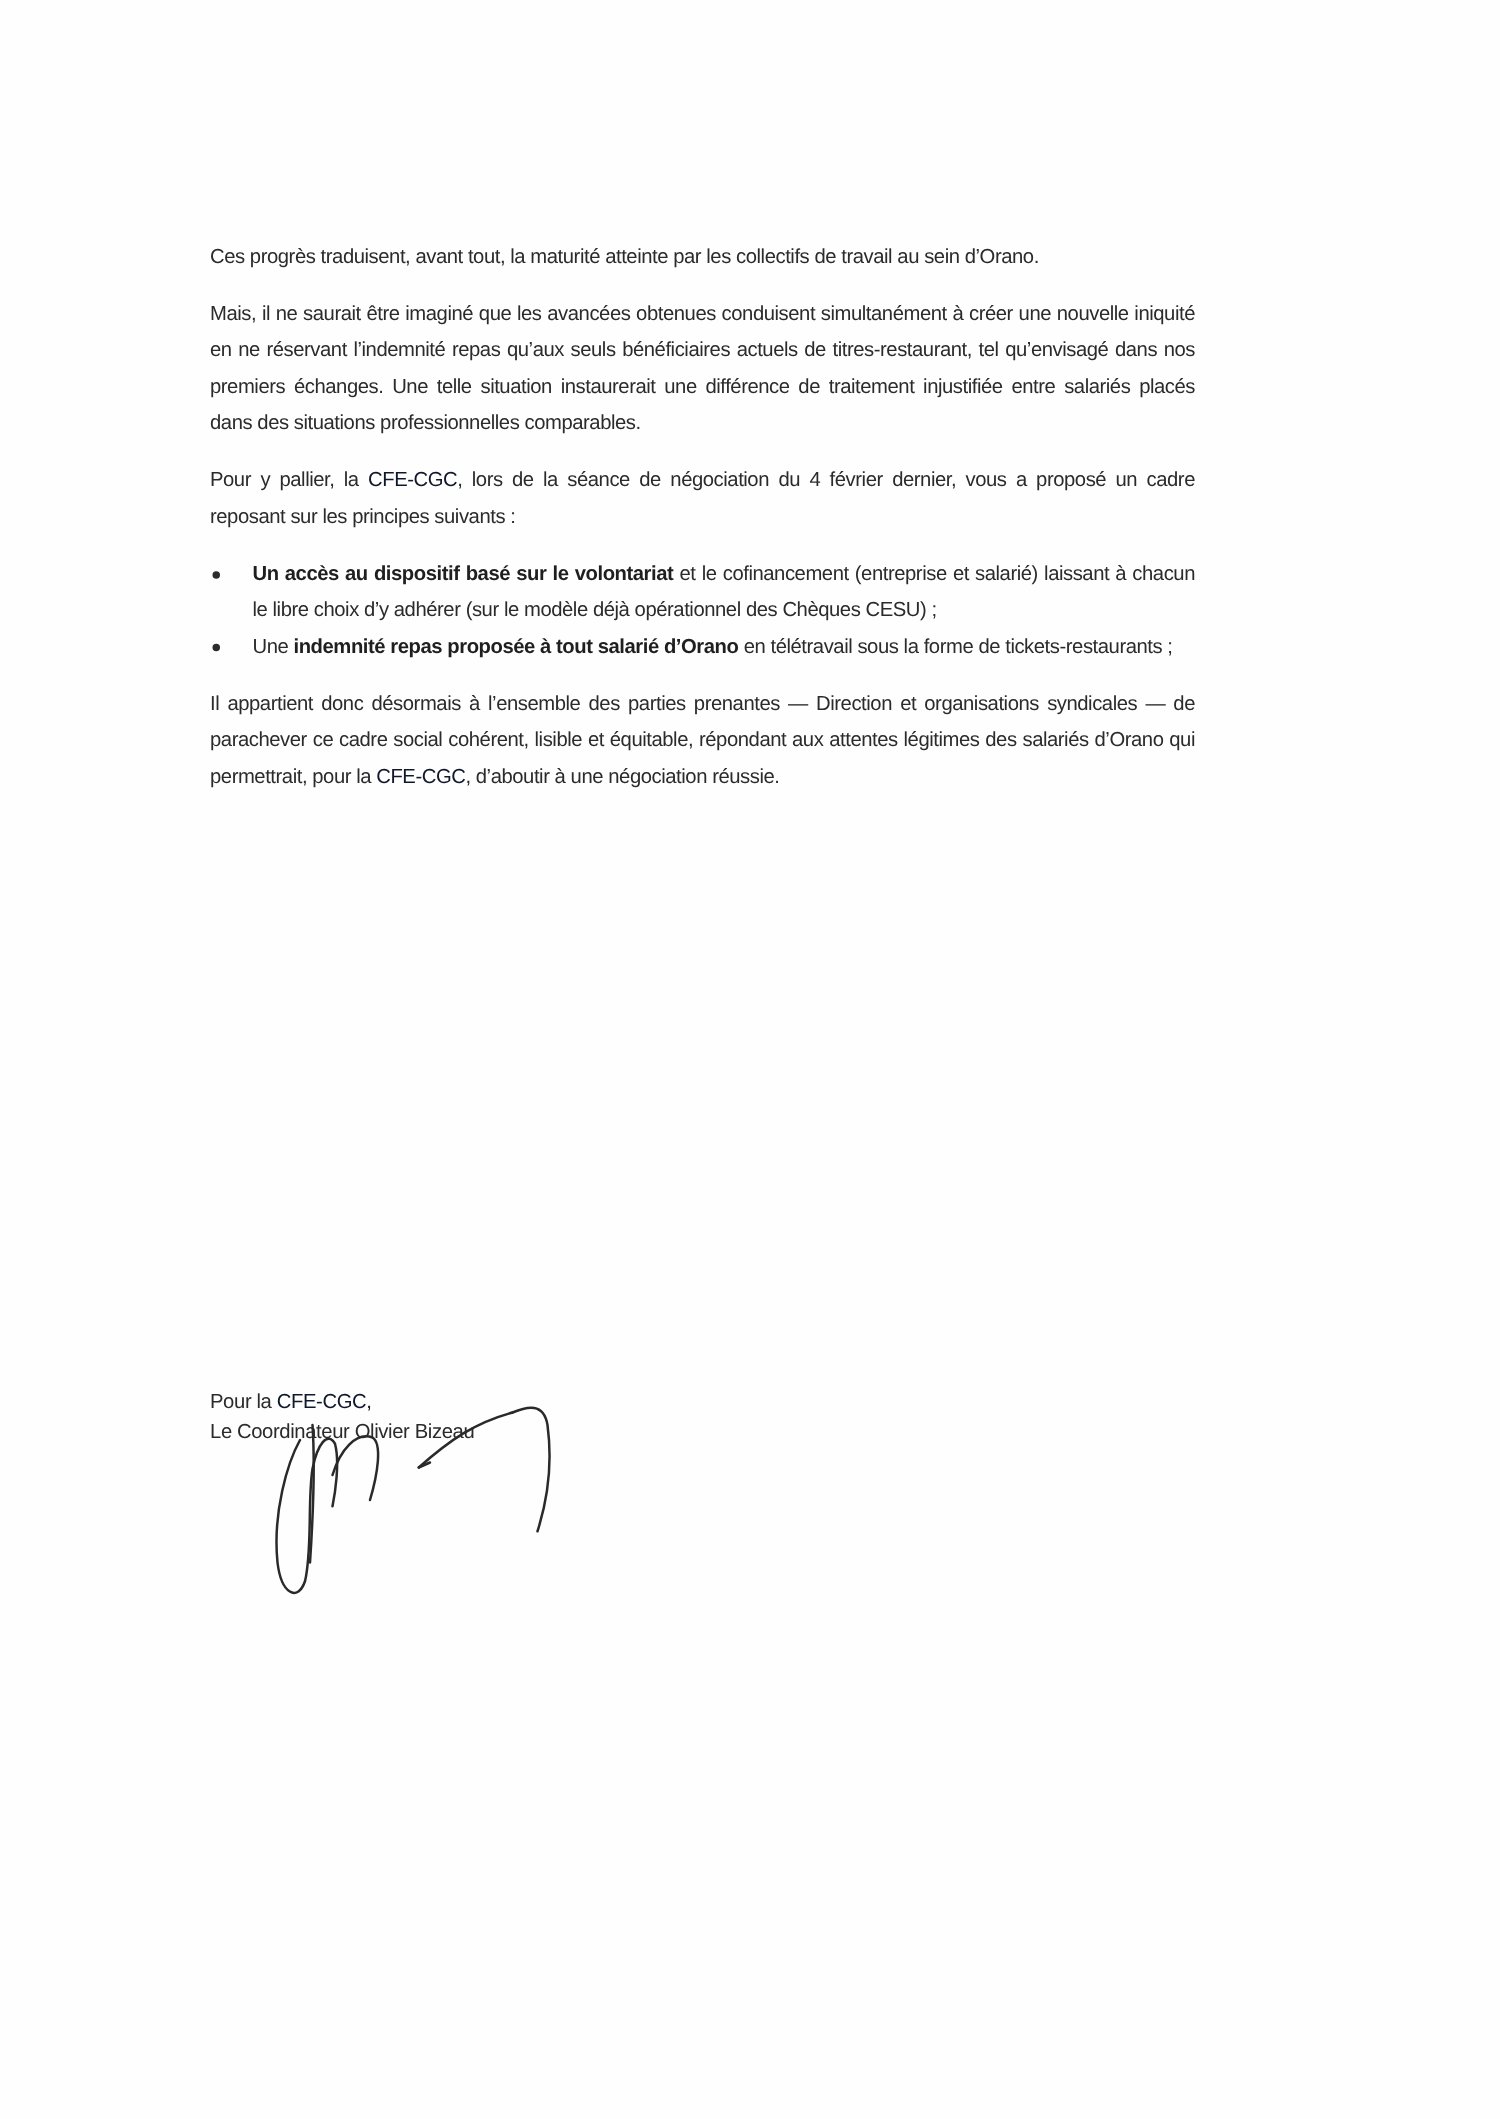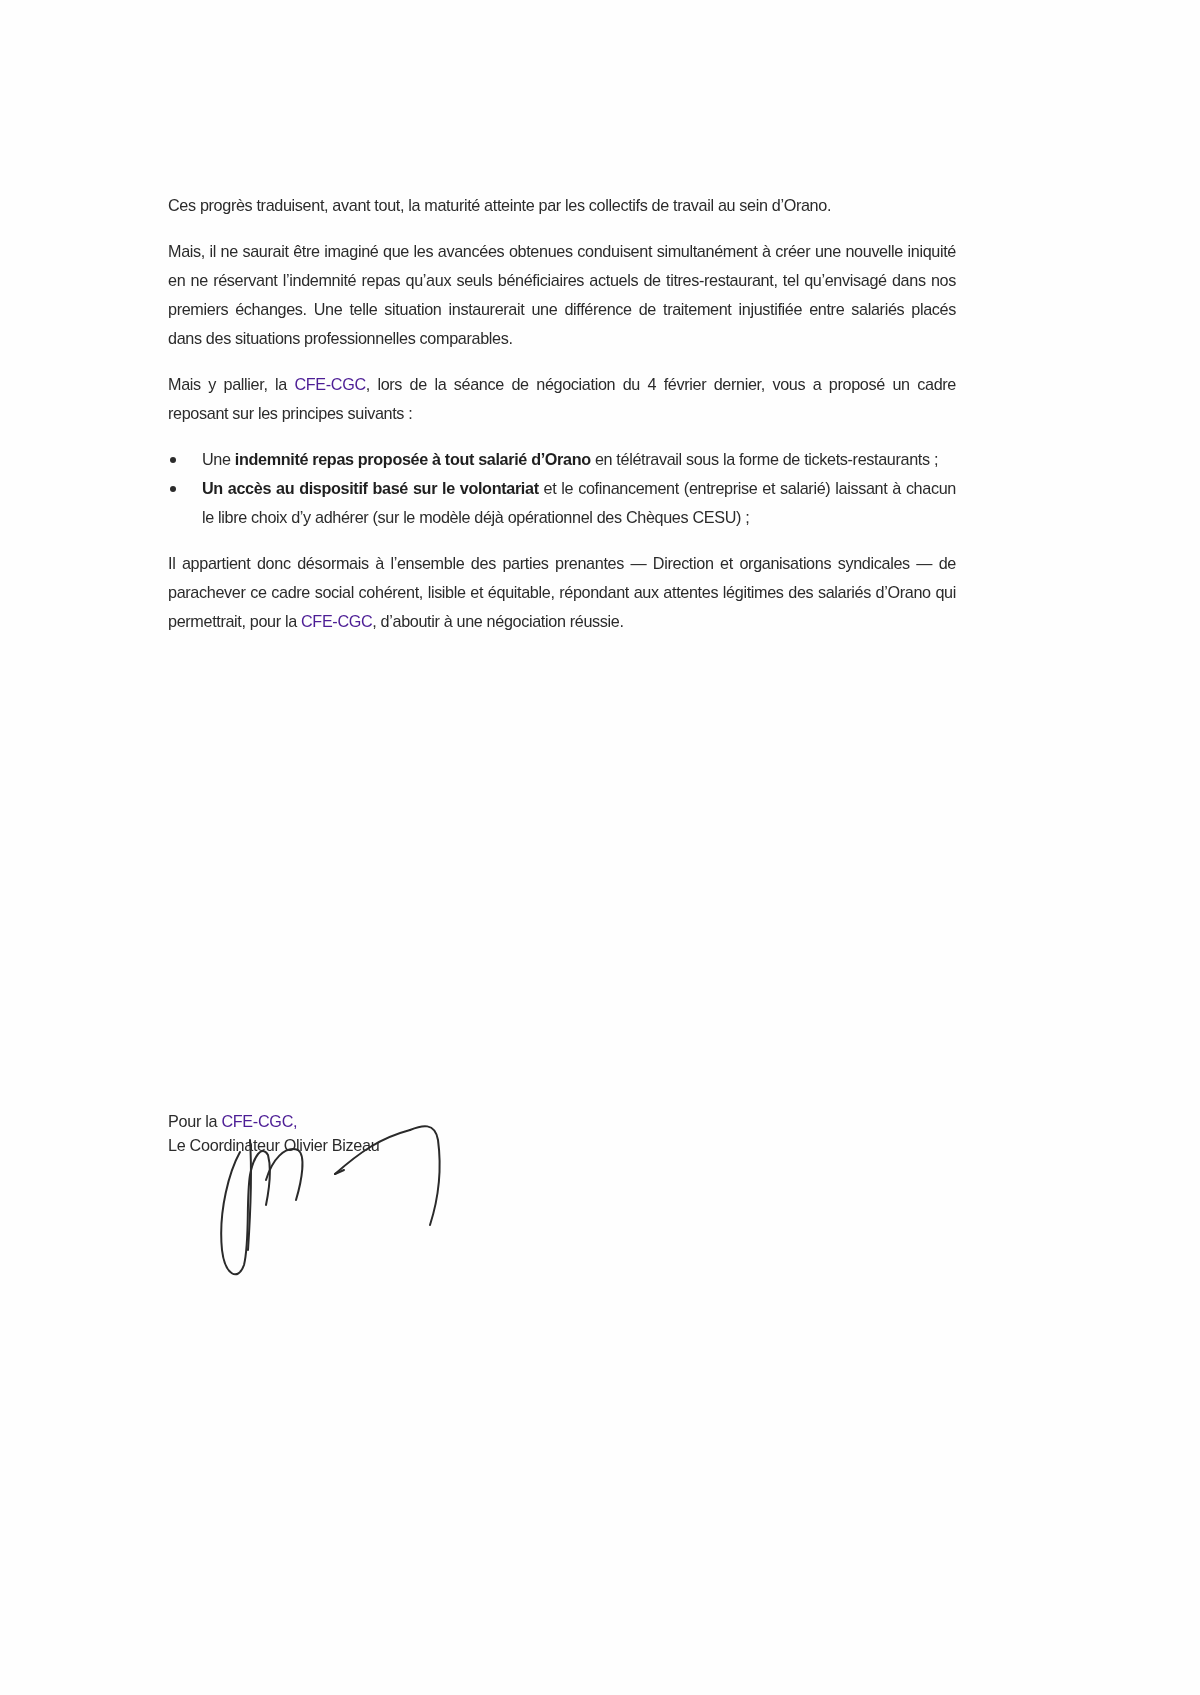--- a/index.html
+++ b/index.html
@@ -8,44 +8,44 @@
     position: absolute; left: 0; top: 0; width: 1200px; height: 1695px; background: #fefefe;
   }
   .body-text {
     position: absolute; left: 168px; top: 191px; width: 788px;
     font-family: "Liberation Sans", sans-serif;
     font-size: 16.2px; line-height: 29px; color: #2b2b2b;
     letter-spacing: -0.35px;
   }
   .para { margin: 0 0 17px 0; text-align: justify; }
   .para.first { margin-bottom: 17px; }
-  .accent { color: #4c1d95; }
+  .accent { color: #0f172a; }
   b { font-weight: bold; color: #1f1f1f; }
   ul.principles { list-style: none; margin: 0 0 17px 0; padding: 0; }
   ul.principles li { position: relative; padding-left: 34px; text-align: justify; }
   ul.principles li .bullet {
     position: absolute; left: 2px; top: 12px; width: 6px; height: 6px; border-radius: 50%; background: #2b2b2b;
   }
   .closing { position: absolute; left: 168px; top: 1071px; font-family: "Liberation Sans", sans-serif; font-size: 16.2px; line-height: 24px; color: #2b2b2b; letter-spacing: -0.3px; margin-top: 38px; }
   .signature { position: absolute; left: 210px; top: 1100px; width: 260px; height: 190px; }
 </style>
 </head>
 <body>
 
 <div class="page">
   <div class="body-text">
     <p class="para first">Ces progrès traduisent, avant tout, la maturité atteinte par les collectifs de travail au sein d’Orano.</p>
 
     <p class="para">Mais, il ne saurait être imaginé que les avancées obtenues conduisent simultanément à créer une nouvelle iniquité en ne réservant l’indemnité repas qu’aux seuls bénéficiaires actuels de titres-restaurant, tel qu’envisagé dans nos premiers échanges. Une telle situation instaurerait une différence de traitement injustifiée entre salariés placés dans des situations professionnelles comparables.</p>
 
-    <p class="para"><span>Mais y pallier, la </span><span class="accent">CFE-CGC</span><span>, lors de la séance de négociation du 4 février dernier, vous a proposé un cadre reposant sur les principes suivants :</span></p>
+    <p class="para"><span>Pour y pallier, la </span><span class="accent">CFE-CGC</span><span>, lors de la séance de négociation du 4 février dernier, vous a proposé un cadre reposant sur les principes suivants :</span></p>
 
     <ul class="principles">
+      <li><span class="bullet"></span><span></span><b>Un accès au dispositif basé sur le volontariat</b><span> et le cofinancement (entreprise et salarié) laissant à chacun le libre choix d’y adhérer (sur le modèle déjà opérationnel des Chèques CESU) ;</span></li>
       <li><span class="bullet"></span><span>Une </span><b>indemnité repas proposée à tout salarié d’Orano</b><span> en télétravail sous la forme de tickets-restaurants ;</span></li>
-      <li><span class="bullet"></span><span></span><b>Un accès au dispositif basé sur le volontariat</b><span> et le cofinancement (entreprise et salarié) laissant à chacun le libre choix d’y adhérer (sur le modèle déjà opérationnel des Chèques CESU) ;</span></li>
     </ul>
 
     <p class="para"><span>Il appartient donc désormais à l’ensemble des parties prenantes — Direction et organisations syndicales — de parachever ce cadre social cohérent, lisible et équitable, répondant aux attentes légitimes des salariés d’Orano qui permettrait, pour la </span><span class="accent">CFE-CGC</span><span>, d’aboutir à une négociation réussie.</span></p>
 
 
   </div>
 
   <div class="closing">
     <div><span>Pour la </span><span class="accent">CFE-CGC,</span></div>
     <div>Le Coordinateur Olivier Bizeau</div>

